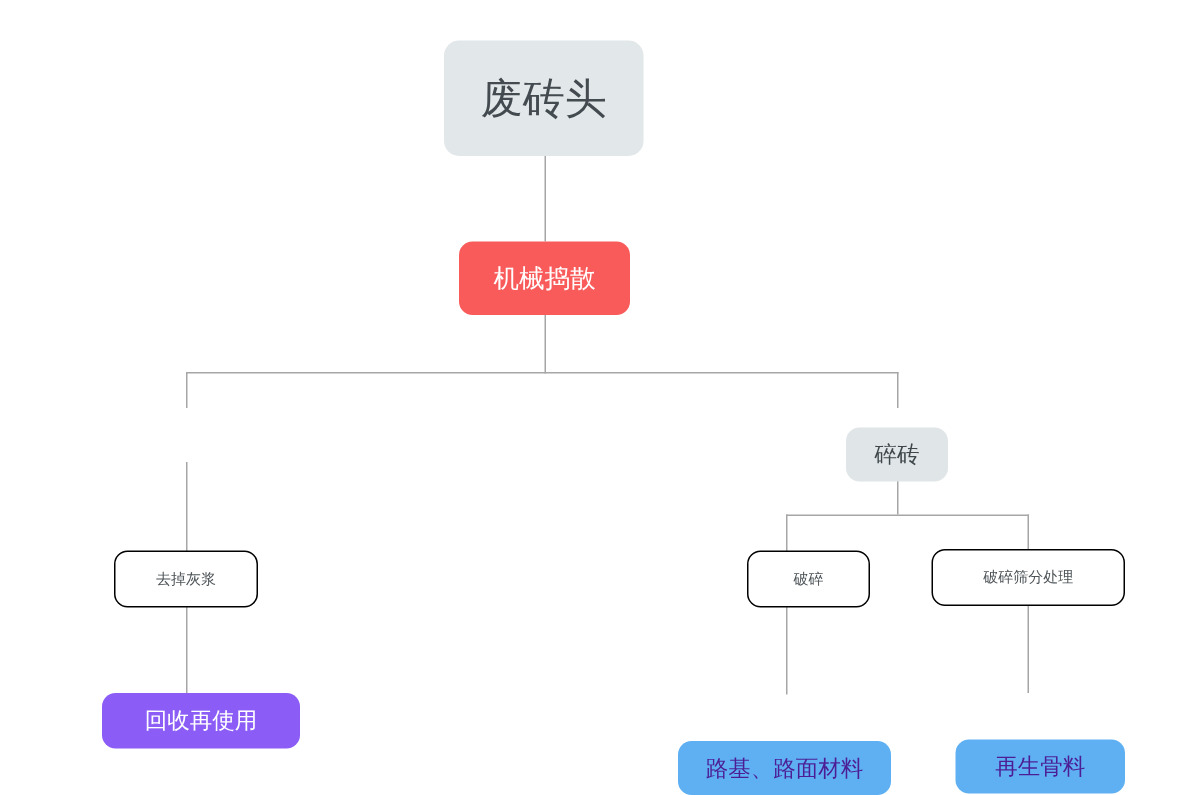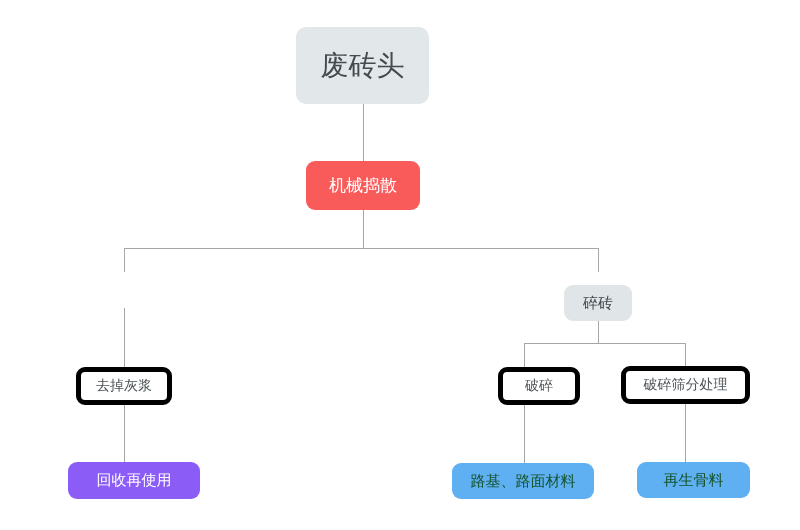--- a/index.html
+++ b/index.html
@@ -47,40 +47,41 @@
   .node.gray {
     background: #e0e5e8;
     color: #3f474b;
     font-size: 15px;
     border-radius: 9px;
   }
   .node.gray.whole  { left: 89px;  top: 272px; width: 70px; height: 36px; }
   .node.gray.broken { left: 564px; top: 272px; width: 68px; height: 36px; margin-top: 13px; }
   .node.plain {
     background: #ffffff;
-    border: 5px solid #000000;
+    border: 1px solid #000000;
     color: #4d5357;
-    font-size: 14px;
+    font-size: 10px;
     border-radius: 9px;
   }
   .node.plain.mortar { left: 76px;  top: 367px; width: 96px;  height: 38px; }
   .node.plain.crush  { left: 498px; top: 367px; width: 82px;  height: 38px; }
   .node.plain.screen { left: 621px; top: 366px; width: 129px; height: 38px; }
   .node.success {
     left: 68px; top: 462px; width: 132px; height: 37px;
     background: #8b5cf6;
     color: #ffffff;
     font-size: 15px;
     border-radius: 9px;
   }
   .node.info {
     background: #5fb0f3;
-    color: #14532d;
+    color: #4c1d95;
     font-size: 15px;
     border-radius: 9px;
+    margin-top: 31px;
   }
   .node.info.road      { left: 452px; top: 463px; width: 142px; height: 36px; }
   .node.info.aggregate { left: 637px; top: 462px; width: 113px;  height: 36px; }
 </style>
 </head>
 <body>
 
 <div class="canvas">
 
   <div class="line v" style="left:363px; top:104px; height:57px;"></div>

